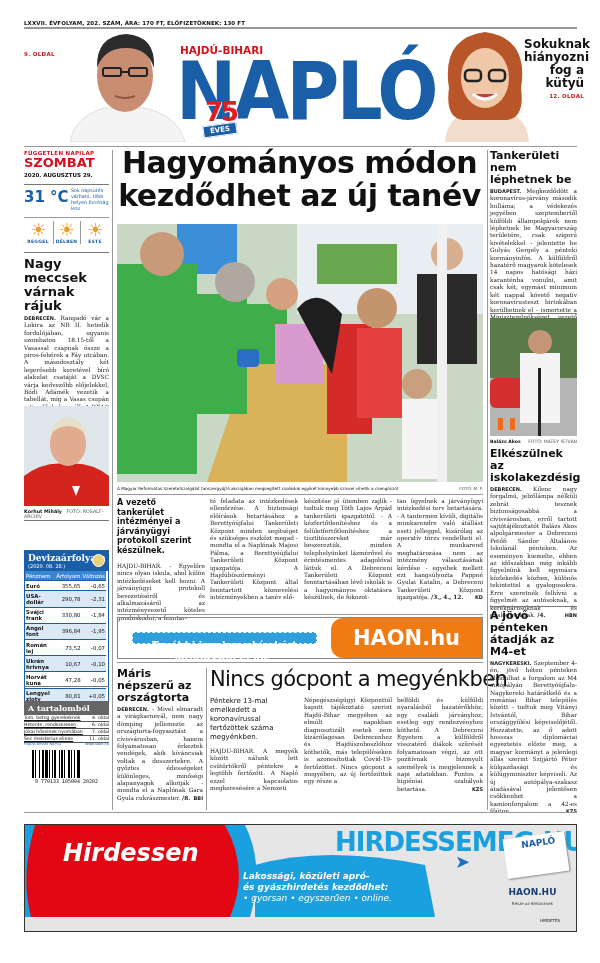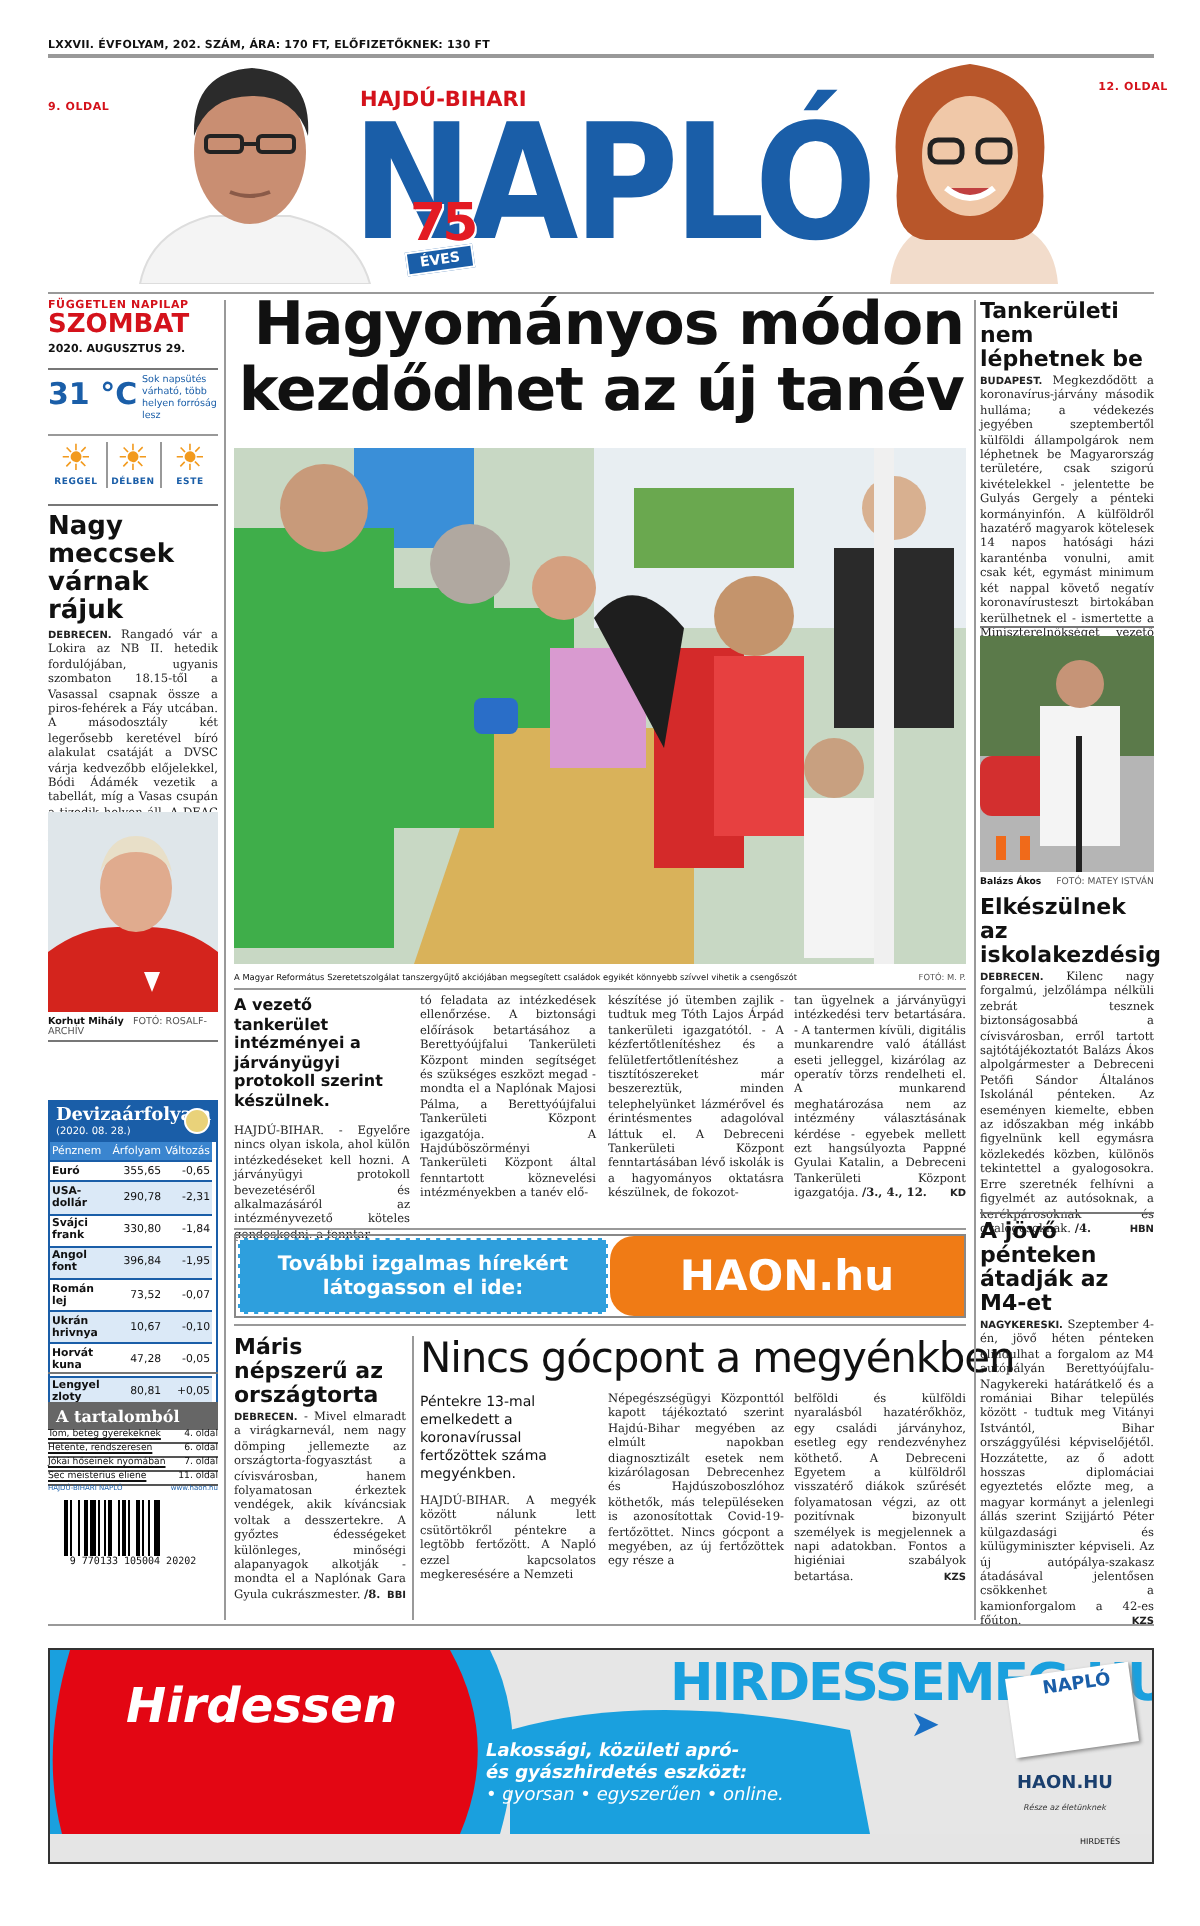--- a/index.html
+++ b/index.html
@@ -60,20 +60,21 @@
     <path d="M8 114 Q10 90 30 84 L70 84 Q90 90 92 114Z" fill="#f2dccb"></path>
     <path d="M12 60 Q4 10 48 4 Q92 10 84 60 Q88 90 70 92 L26 92 Q8 90 12 60Z" fill="#b8562a"></path>
     <ellipse cx="48" cy="50" rx="24" ry="30" fill="#f0c8a8"></ellipse>
     <rect x="28" y="42" width="16" height="11" rx="4" fill="none" stroke="#222" stroke-width="2.5"></rect>
     <rect x="52" y="42" width="16" height="11" rx="4" fill="none" stroke="#222" stroke-width="2.5"></rect>
     <path d="M36 66 Q48 76 60 66" stroke="#fff" stroke-width="3" fill="#c04040"></path>
   </svg>
 </div>
 
 <div class="abs teaser-r">
+  <div>Sokuknak hiányozni fog a kütyü</div>
   <div class="oldal">12. OLDAL</div>
 </div>
 
 <div class="abs midrule"></div>
 
 <div class="abs" style="left:24px;top:150px;width:85px">
   <div class="oldal" style="font-size:5.5px">FÜGGETLEN NAPILAP</div>
   <div style="font-family:'DejaVu Sans',sans-serif;font-weight:bold;font-size:13px;color:#d4121b;line-height:14px">SZOMBAT</div>
   <div class="dateline" style="font-size:5.5px;margin-top:2px">2020. AUGUSZTUS 29.</div>
 </div>
@@ -240,21 +241,21 @@
       <span style="width: 1px; background: rgb(0, 0, 0);"></span>
       <span style="width: 2px; background: rgb(255, 255, 255);"></span>
       <span style="width: 3px; background: rgb(0, 0, 0);"></span>
       <span style="width: 1px; background: rgb(255, 255, 255);"></span>
     </div>
   <div style="font-family:'DejaVu Sans Mono',monospace;font-size:5px;text-align:center">9 770133 105004 20202</div>
 </div>
 
 <div class="abs vsep" style="left:112px;top:150px;height:660px"></div>
 
-<div class="abs" style="left:117px;top:146px;width:365px;font-family:'DejaVu Sans',sans-serif;font-weight:900;font-size:30px;line-height:33px;letter-spacing:-.5px;text-align:right">Hagyományos módon kezdődhet az új tanév</div>
+<div class="abs" style="left:117px;top:146px;width:365px;font-family:'DejaVu Sans',sans-serif;font-weight:900;font-size:30px;line-height:33px;letter-spacing:-.5px;text-align:center">Hagyományos módon kezdődhet az új tanév</div>
 
 <div class="abs" style="left:117px;top:224px;width:366px;height:258px;overflow:hidden;background:#bfd8e8">
   <svg width="366" height="258" viewBox="0 0 366 258">
     <rect width="366" height="258" fill="#c8d8c4"></rect>
     <rect x="180" y="0" width="186" height="90" fill="#e8eef2"></rect>
     <rect x="60" y="0" width="60" height="50" fill="#3a8fd8"></rect>
     <rect x="200" y="20" width="80" height="40" fill="#6aa84f"></rect>
     <path d="M90 258 L130 140 L230 140 L230 258Z" fill="#d9b25a"></path>
     <rect x="0" y="40" width="80" height="210" fill="#3fae4a"></rect>
     <circle cx="45" cy="30" r="22" fill="#c89a7a"></circle>
@@ -288,21 +289,21 @@
 <div class="abs small" style="left:210px;top:498px;width:88px">tó feladata az intézkedések ellenőrzése. A biztonsági előírások betartásához a Berettyóújfalui Tankerületi Központ minden segítséget és szükséges eszközt megad - mondta el a Naplónak Majosi Pálma, a Berettyóújfalui Tankerületi Központ igazgatója. A Hajdúböszörményi Tankerületi Központ által fenntartott köznevelési intézményekben a tanév elő-</div>
 <div class="abs small" style="left:304px;top:498px;width:88px">készítése jó ütemben zajlik - tudtuk meg Tóth Lajos Árpád tankerületi igazgatótól. - A kézfertőtlenítéshez és a felületfertőtlenítéshez a tisztítószereket már beszereztük, minden telephelyünket lázmérővel és érintésmentes adagolóval láttuk el. A Debreceni Tankerületi Központ fenntartásában lévő iskolák is a hagyományos oktatásra készülnek, de fokozot-</div>
 <div class="abs small" style="left:397px;top:498px;width:86px">
   <span>tan ügyelnek a járványügyi intézkedési terv betartására. - A tantermen kívüli, digitális munkarendre való átállást eseti jelleggel, kizárólag az operatív törzs rendelheti el. A munkarend meghatározása nem az intézmény választásának kérdése - egyebek mellett ezt hangsúlyozta Pappné Gyulai Katalin, a Debreceni Tankerületi Központ igazgatója.</span>
   <b>/3., 4., 12.</b>
   <span class="sig">KD</span>
 </div>
 <div class="abs hline" style="left:117px;top:614px;width:366px;background:#999"></div>
 
 <div class="abs" style="left:117px;top:617px;width:366px;height:42px;display:flex;border:1px solid #888">
-  <div style="flex:0 0 185px;background:#2e9fdd;color:#fff;font-family:'DejaVu Sans',sans-serif;font-weight:bold;font-size:10px;line-height:12px;text-align:center;padding-top:7px;border:1px dashed #fff;margin:1px">További izgalmas hírekért látogasson el ide:</div>
+  <div style="flex:0 0 185px;background:#2e9fdd;color:#fff;font-family:'DejaVu Sans',sans-serif;font-weight:bold;font-size:10px;line-height:12px;text-align:center;padding-top:7px;border:1px dashed #fff;margin:14px">További izgalmas hírekért látogasson el ide:</div>
   <div style="flex:1;background:#f07b15;color:#fff;font-family:'DejaVu Sans',sans-serif;font-weight:bold;font-size:21px;display:flex;align-items:center;justify-content:center;border-radius:12px 0 0 12px">HAON.hu</div>
 </div>
 <div class="abs hline" style="left:117px;top:662px;width:366px;background:#999"></div>
 
 <div class="abs" style="left:117px;top:668px;width:86px">
   <div class="h-news" style="font-size:11px;line-height:12px">Máris népszerű az országtorta</div>
   <div class="small" style="margin-top:2px">
     <span class="dateline">DEBRECEN.</span>
     <span>- Mivel elmaradt a virágkarnevál, nem nagy dömping jellemezte az országtorta-fogyasztást a cívisvárosban, hanem folyamatosan érkeztek vendégek, akik kíváncsiak voltak a desszertekre. A győztes édességeket különleges, minőségi alapanyagok alkotják - mondta el a Naplónak Gara Gyula cukrászmester.</span>
     <b>/8.</b>
@@ -379,21 +380,21 @@
     <rect width="553" height="92" fill="#e6e6e6"></rect>
     <path d="M0 0 L220 0 Q240 40 225 92 L0 92Z" fill="#1aa0de"></path>
     <path d="M230 40 Q300 20 400 40 L410 92 L230 92Z" fill="#1aa0de"></path>
     <path d="M10 0 L200 0 Q225 45 205 92 L6 92 Q-5 50 10 0Z" fill="#e30613"></path>
   </svg>
   <div class="abs" style="left:38px;top:14px;color:#fff;font-family:'DejaVu Sans',sans-serif;font-weight:bold;font-style:italic;font-size:24px">Hirdessen</div>
   <div class="abs" style="left:310px;top:2px;color:#1aa0de;font-family:'DejaVu Sans',sans-serif;font-weight:bold;font-size:26px;letter-spacing:-1px">HIRDESSEMEG.HU</div>
   <div class="abs" style="left:430px;top:26px;font-size:18px;color:#1a6fc4">➤</div>
   <div class="abs" style="left:218px;top:46px;color:#fff;font-family:'DejaVu Sans',sans-serif;font-style:italic;font-size:9px;line-height:11px">
     <div style="font-weight:bold">Lakossági, közületi apró-</div>
-    <div style="font-weight:bold">és gyászhirdetés eszközt:</div>
+    <div style="font-weight:bold">és gyászhirdetés kezdődhet:</div>
     <div>• gyorsan • egyszerűen • online.</div>
   </div>
   <div class="abs" style="left:480px;top:10px;width:62px;height:40px;background:#fff;transform:rotate(-8deg);box-shadow:1px 1px 2px #888">
     <div style="color:#1a5ea8;font-family:'DejaVu Sans',sans-serif;font-weight:bold;font-size:9px;padding:3px 0 0 18px">NAPLÓ</div>
   </div>
   <div class="abs" style="left:470px;top:62px;width:75px;text-align:center;font-family:'DejaVu Sans',sans-serif;font-weight:bold;font-size:9px;color:#1a3f6e">HAON.HU</div>
   <div class="abs" style="left:470px;top:76px;width:75px;text-align:center;font-family:'DejaVu Sans',sans-serif;font-style:italic;font-size:4px;color:#333">Része az életünknek</div>
 </div>
 <div class="abs" style="left:540px;top:918px;font-family:'DejaVu Sans',sans-serif;font-size:4px">HIRDETÉS</div>
 

